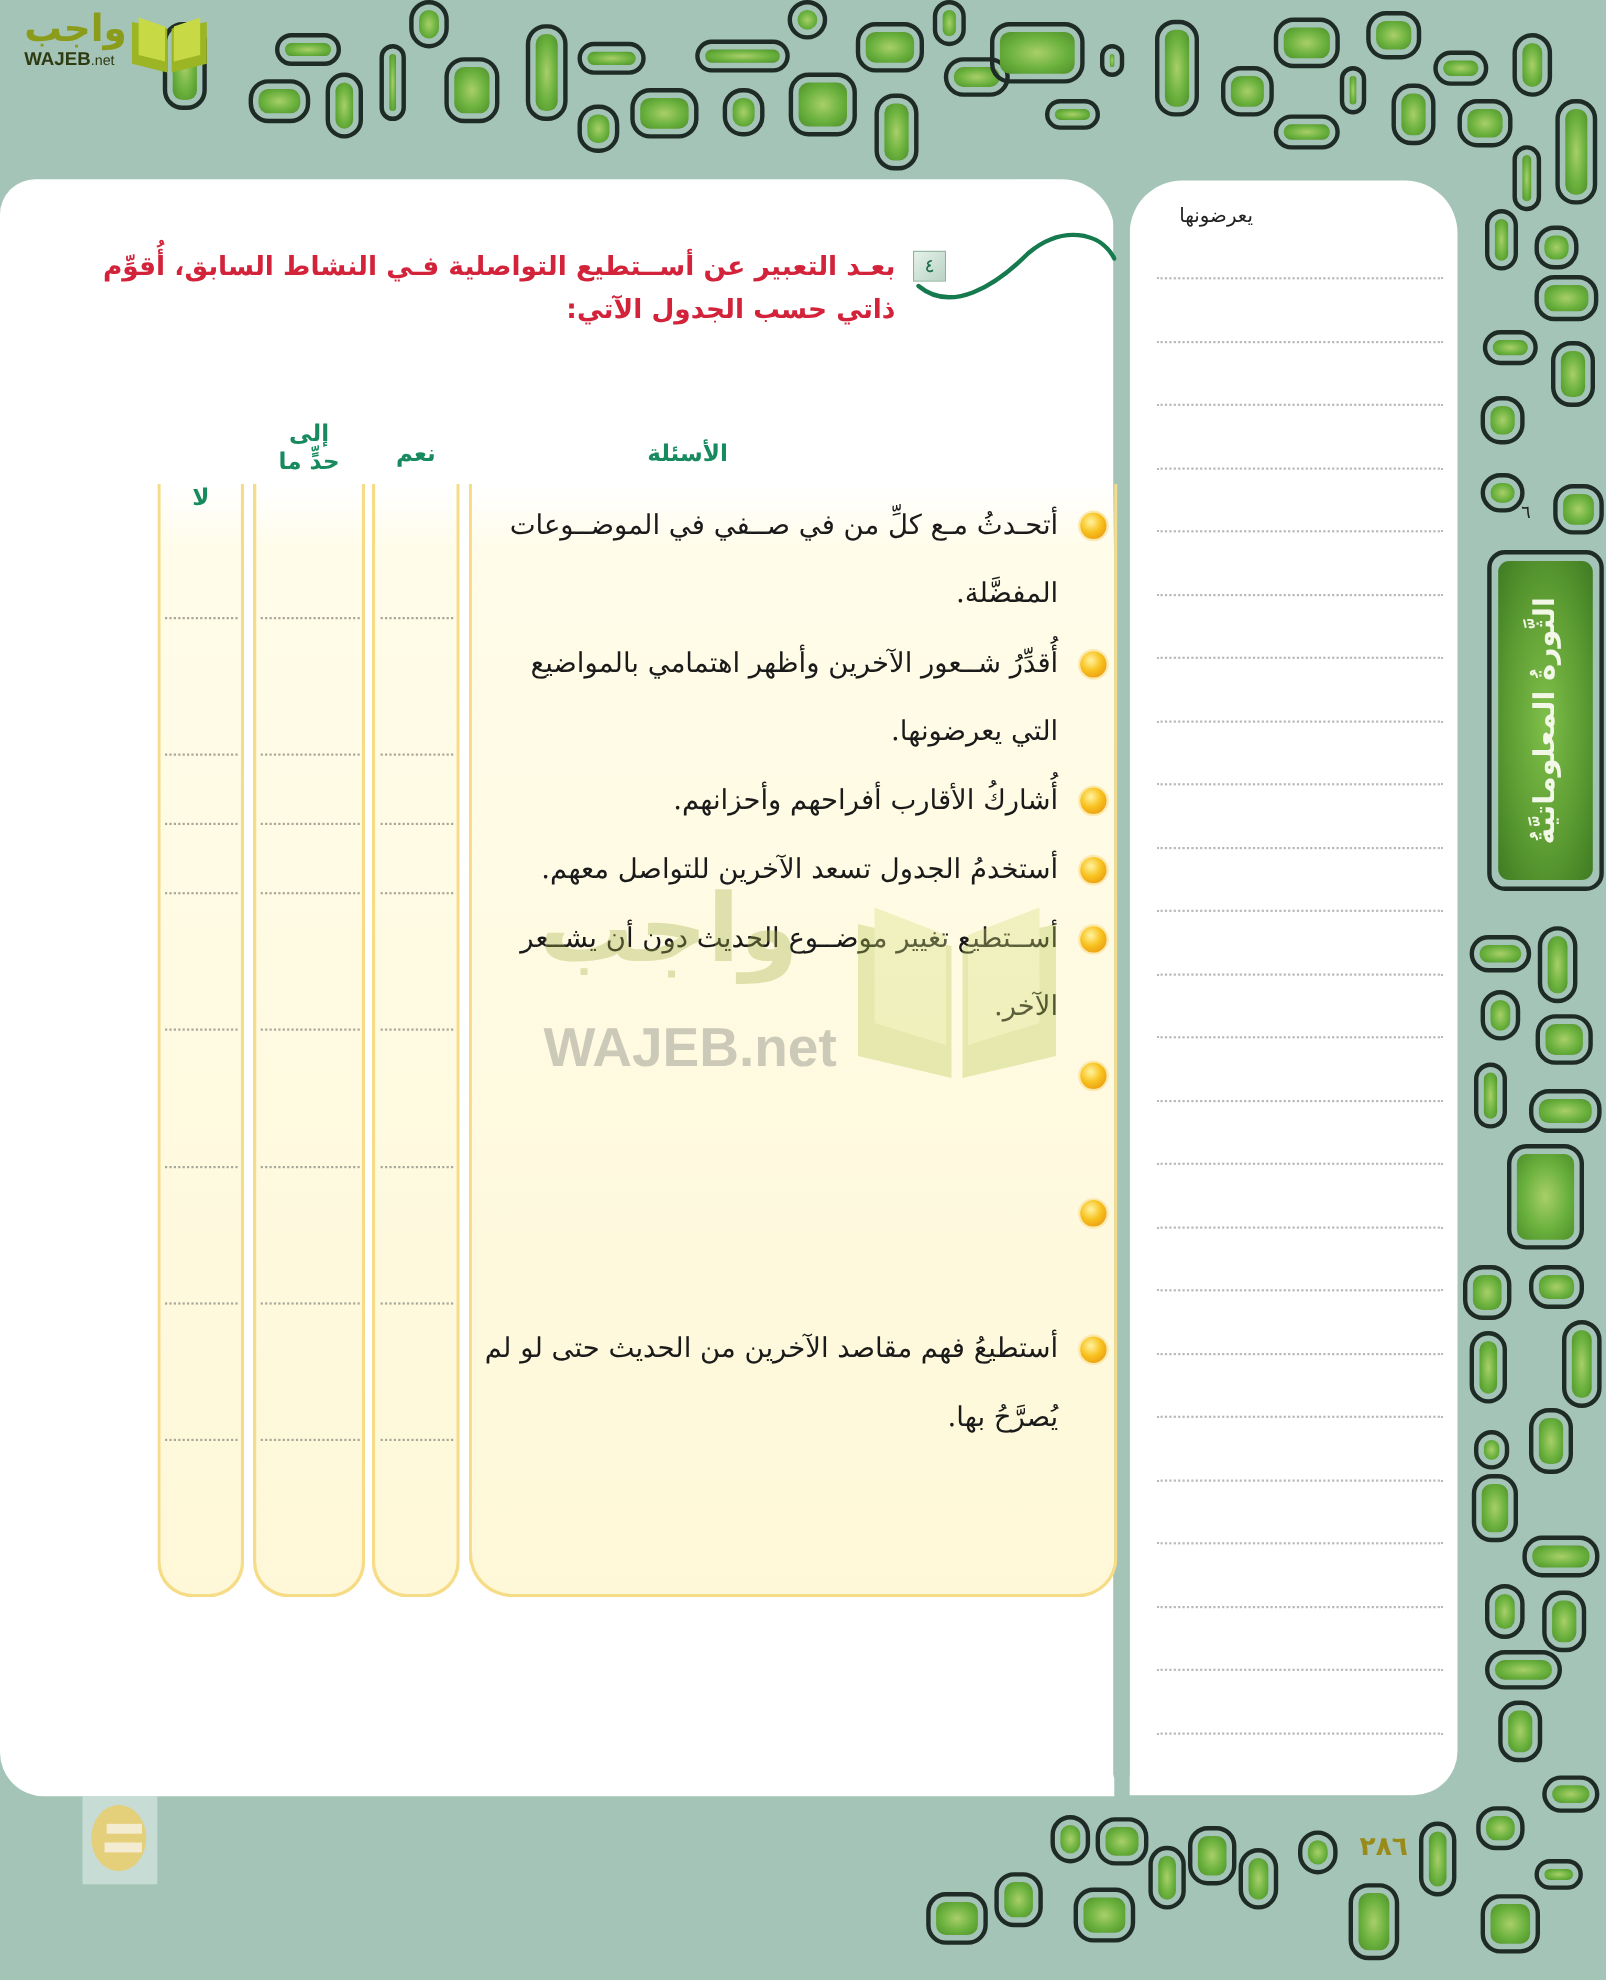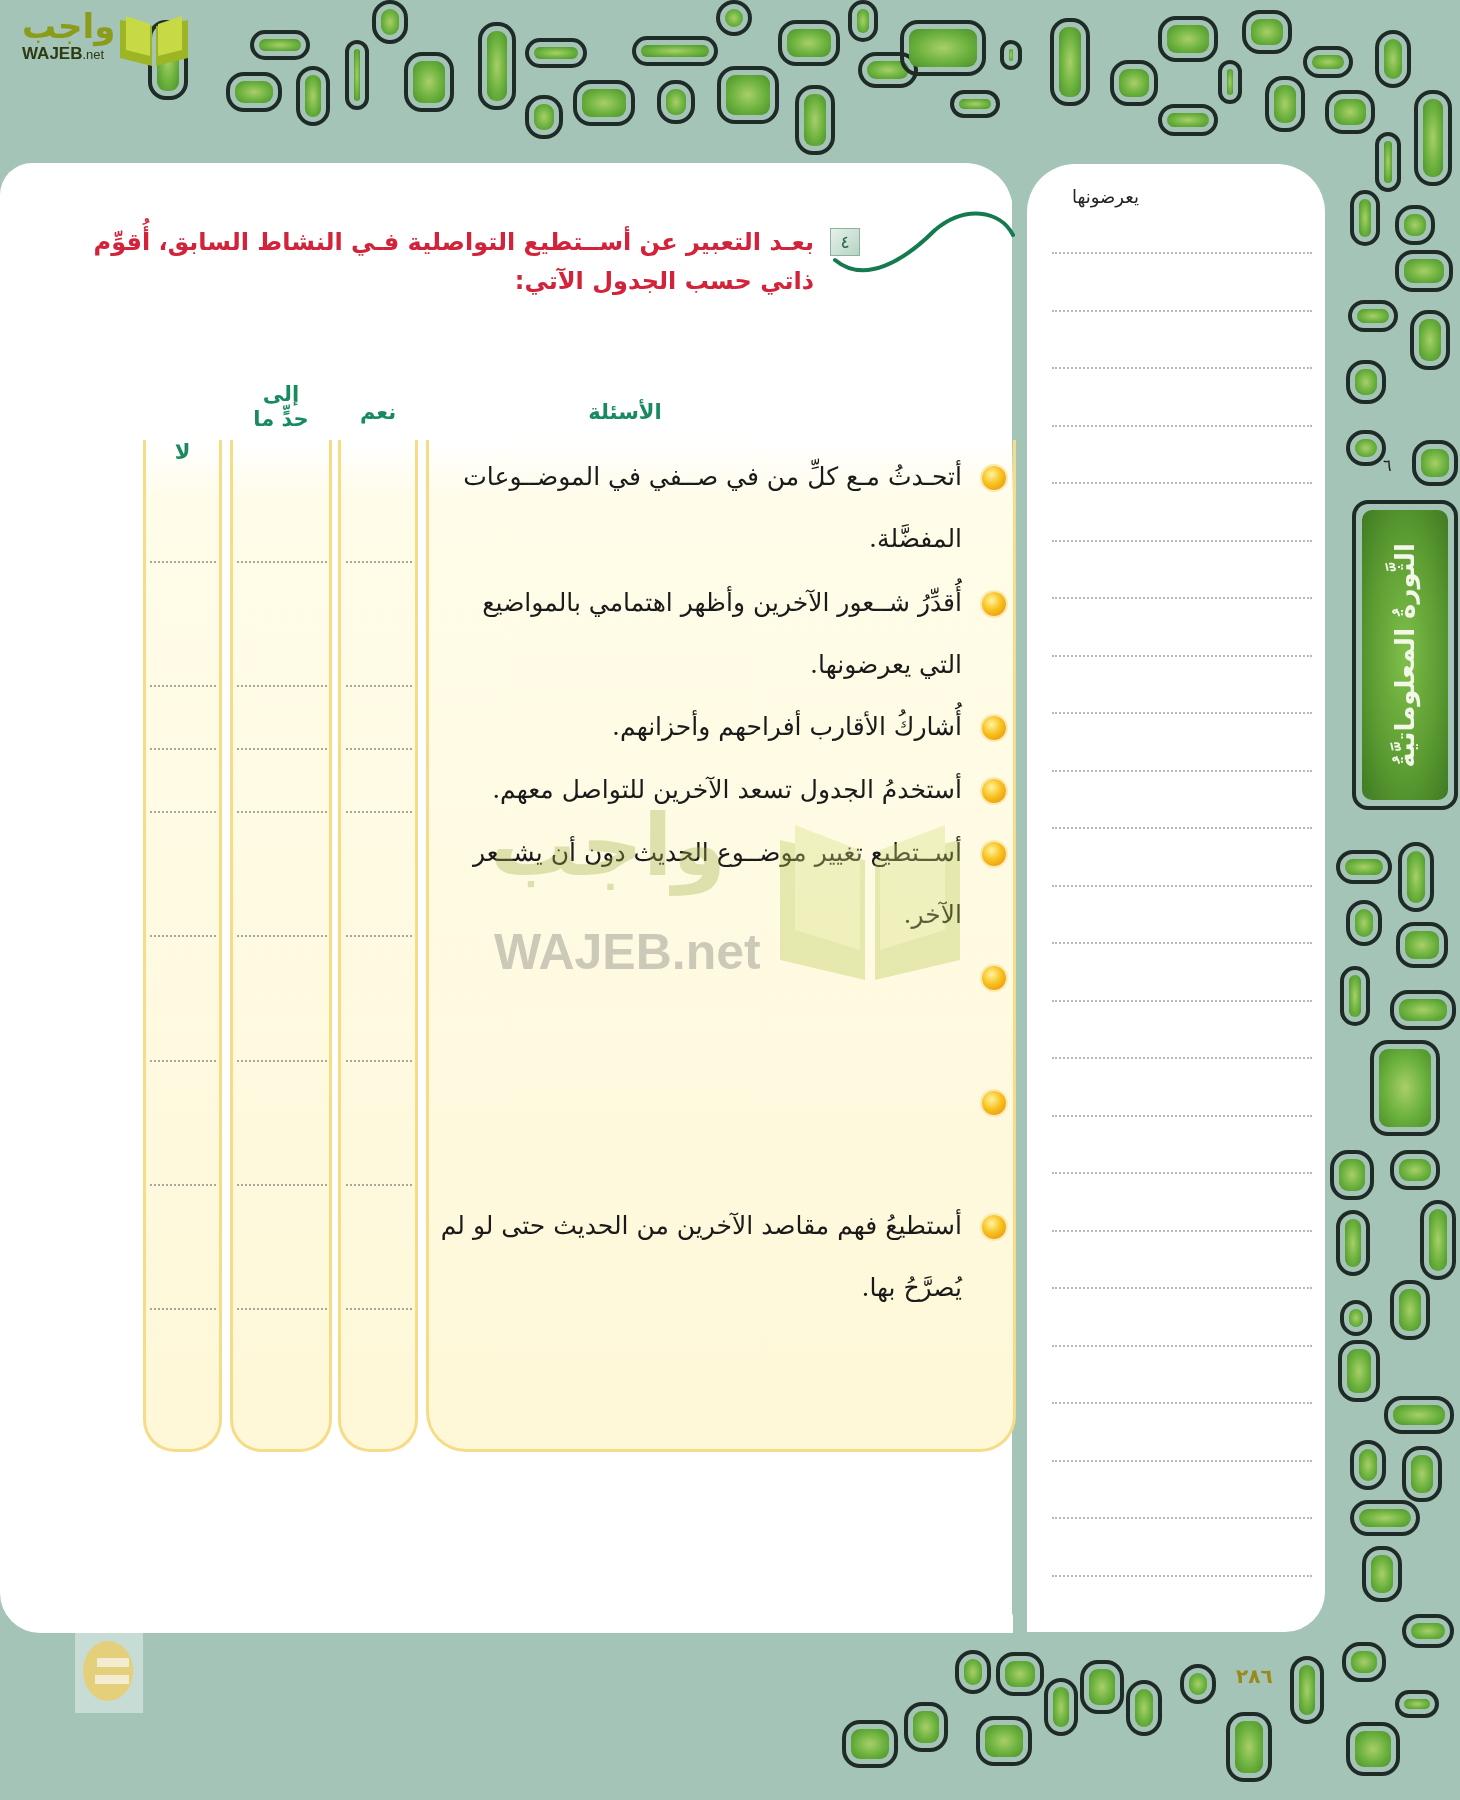--- a/index.html
+++ b/index.html
@@ -71,21 +71,21 @@
   
   .side-tab { position: absolute; left: 1352px; top: 500px; width: 106px; height: 310px; border: 4px solid #1f2b26;
     border-radius: 16px; padding: 6px; }
   .side-tab-inner { width: 100%; height: 100%; border-radius: 10px;
     background: radial-gradient(ellipse at center, #7fbf4a 0%, #5a9a31 60%, #3f7a22 100%);
     display: flex; align-items: center; justify-content: center; }
   .side-tab-text { writing-mode: vertical-rl; transform: rotate(180deg); font-family: "DejaVu Sans", sans-serif;
     font-weight: bold; font-size: 26px; color: #f2f7e8; white-space: nowrap; }
   .unit-num { position: absolute; left: 1383px; top: 456px; font-family: "DejaVu Sans", sans-serif; font-size: 16px; color: #222; }
 
-  .page-num { position: absolute; left: 1236px; top: 1664px; font-family: "DejaVu Sans", sans-serif; font-weight: bold; font-size: 20px; color: #9a8a1a; }
+  .page-num { position: absolute; left: 1236px; top: 1664px; font-family: "DejaVu Sans", sans-serif; font-weight: bold; font-size: 24px; color: #9a8a1a; }
 
   .corner-logo { position: absolute; left: 75px; top: 1633px; width: 68px; height: 80px; background: rgba(230,240,236,0.55); }
   .corner-logo .c { position: absolute; left: 8px; top: 8px; width: 50px; height: 60px; border-radius: 50%; background: #e4cf7a; }
   .corner-logo .b1 { position: absolute; left: 22px; top: 25px; width: 32px; height: 9px; background: #f4ecd0; }
   .corner-logo .b2 { position: absolute; left: 20px; top: 42px; width: 34px; height: 9px; background: #f4ecd0; }
 </style>
 </head>
 <body>
 
 <div>

